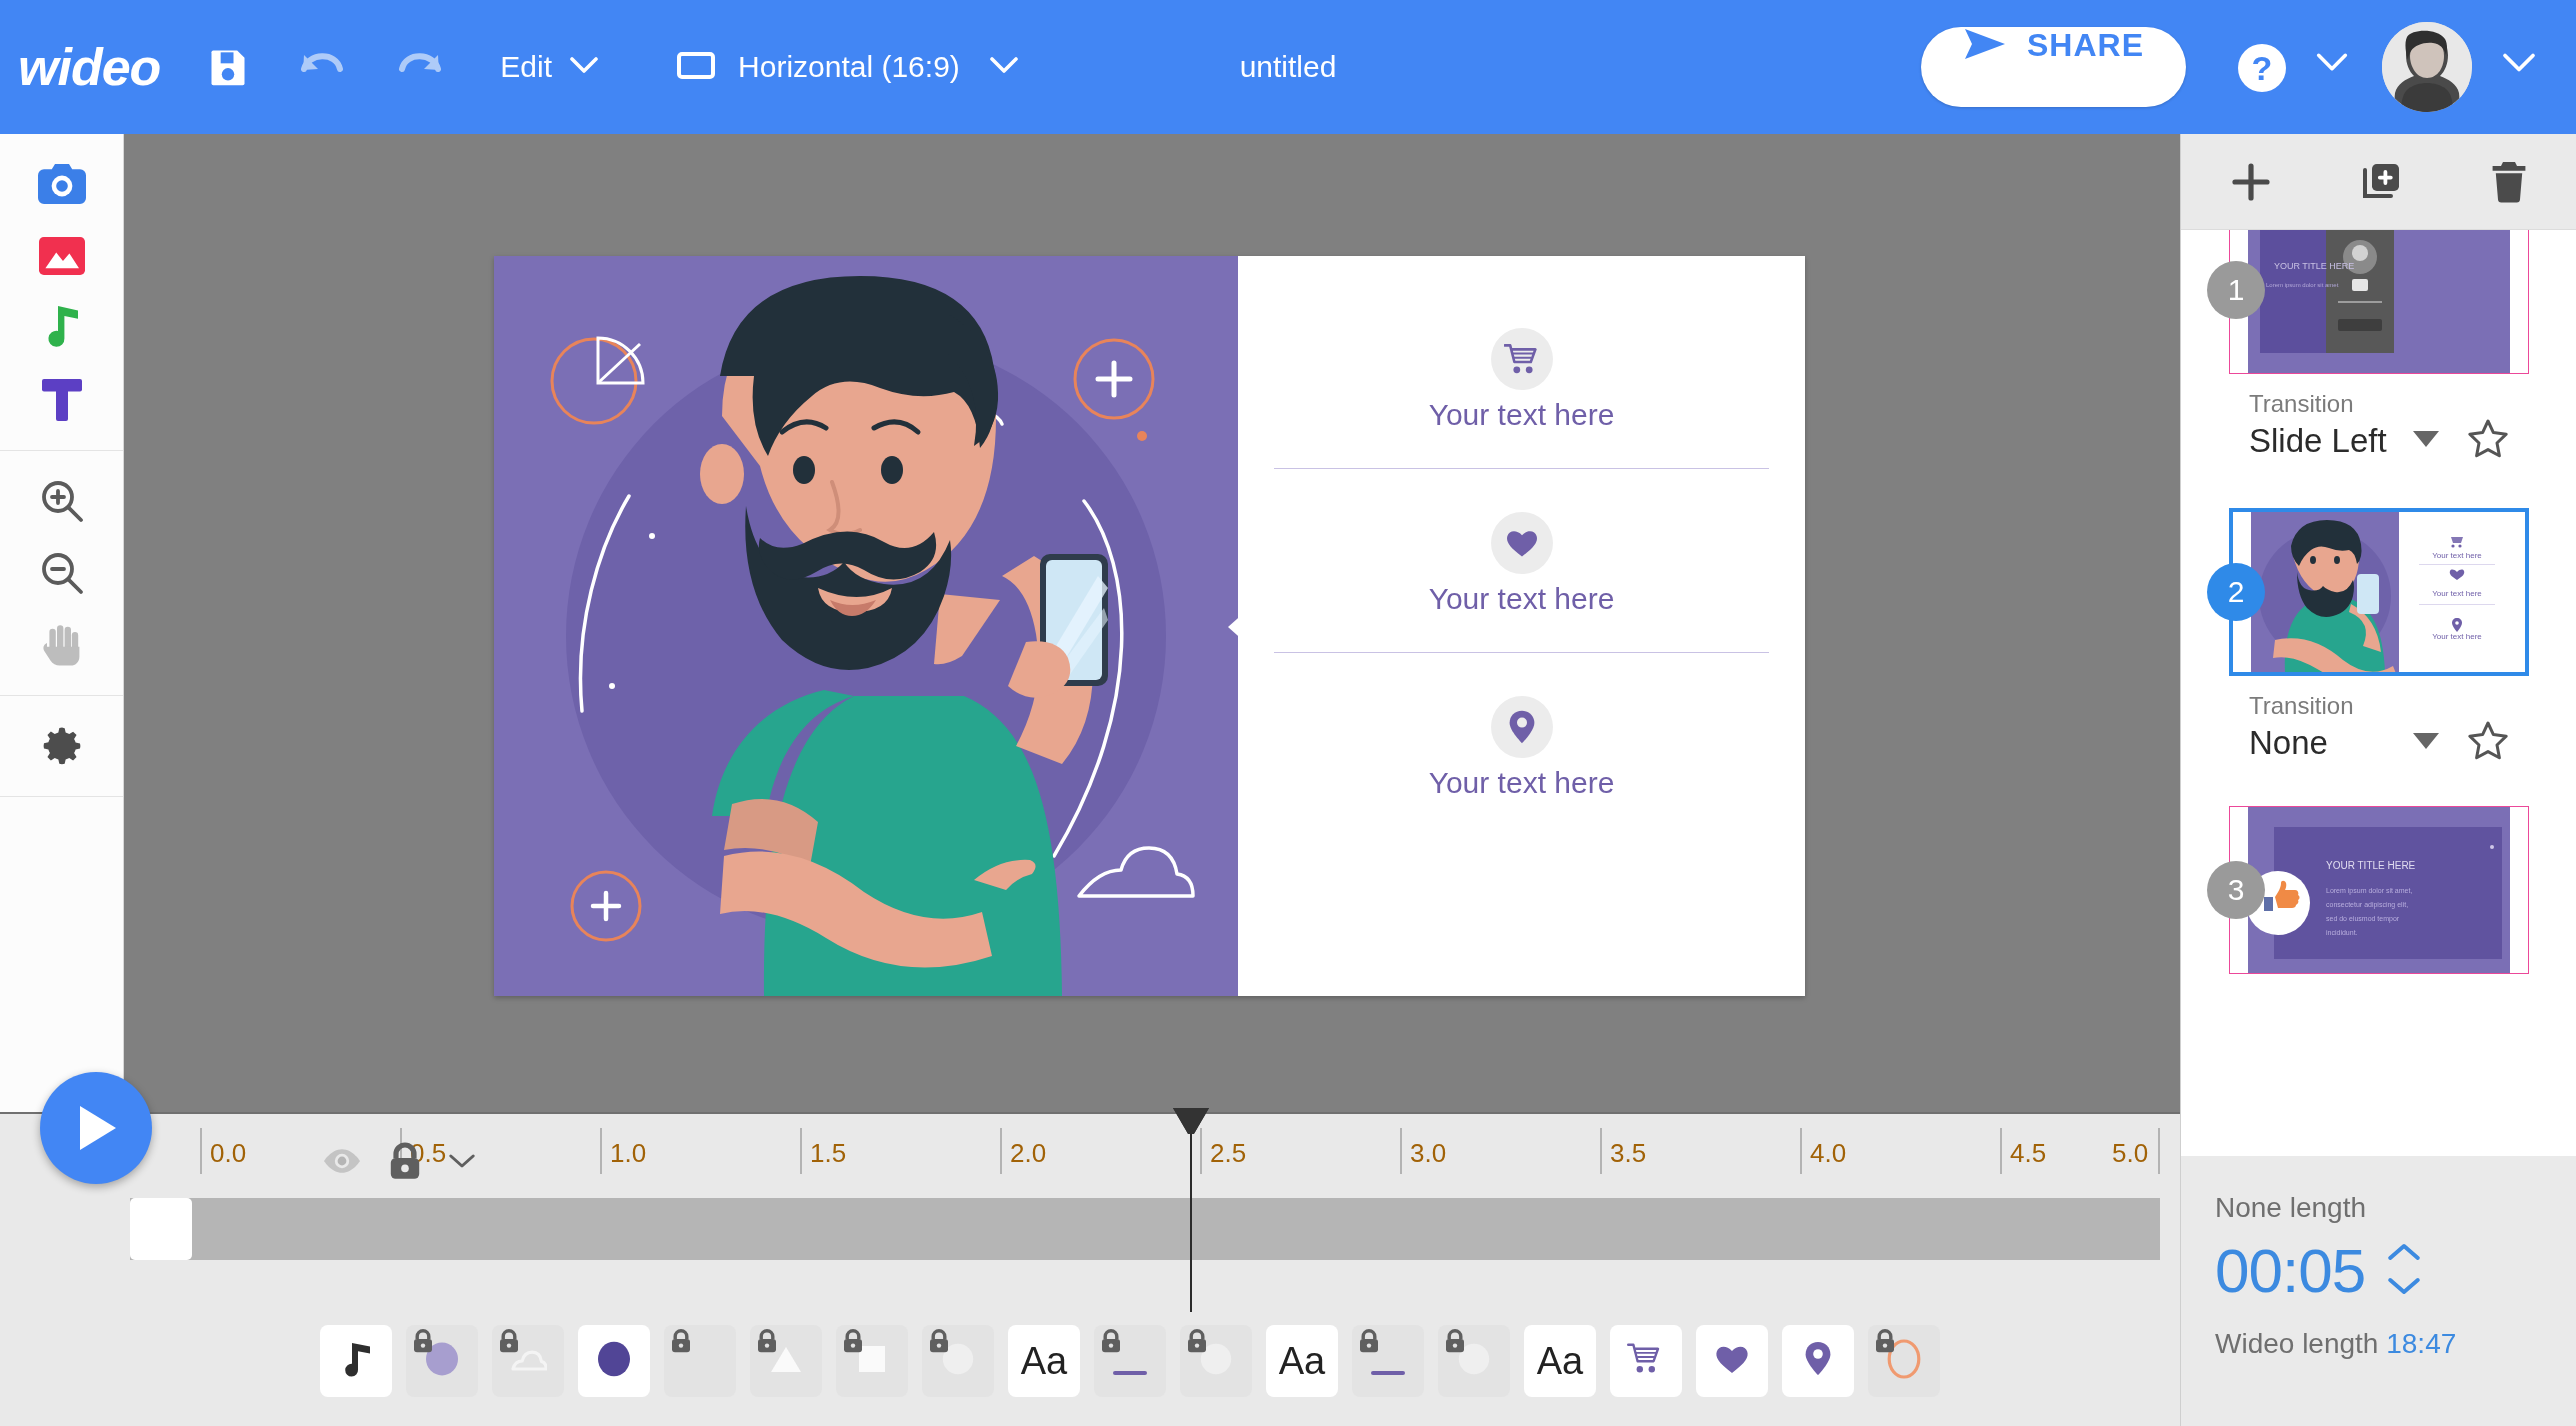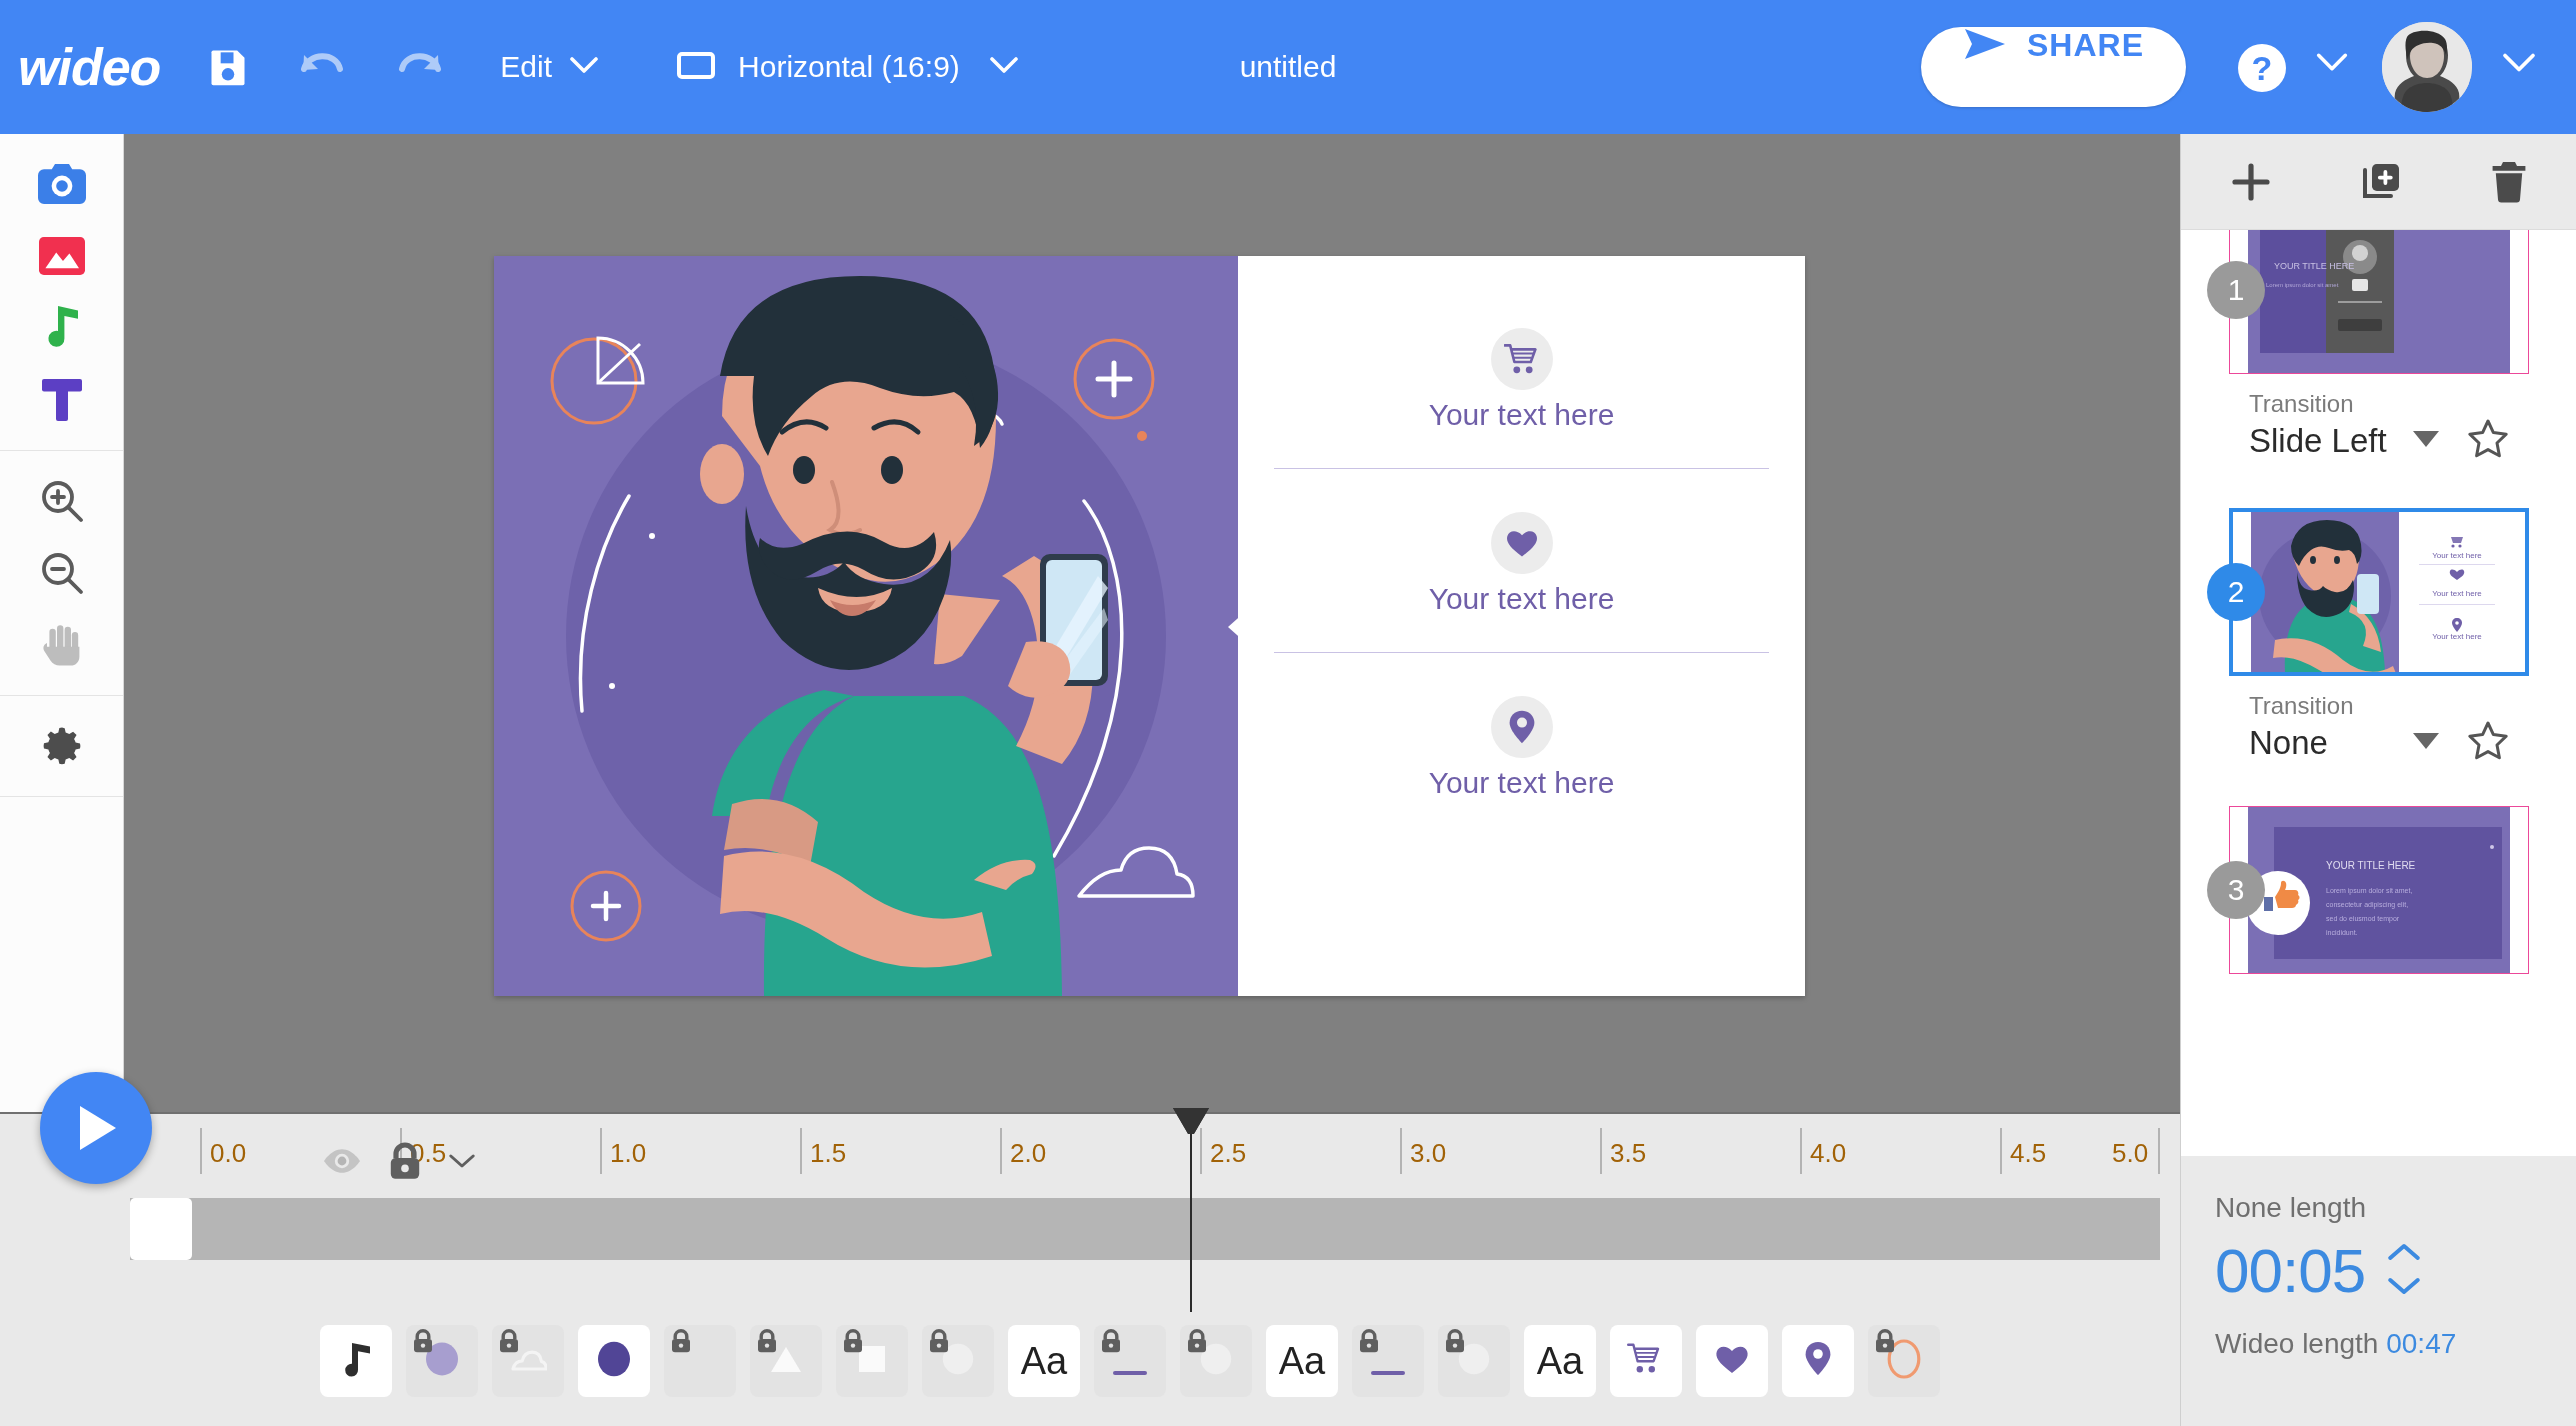--- a/index.html
+++ b/index.html
@@ -520,21 +520,21 @@
           </span>
           <span>
             <svg width="34" height="20" viewBox="0 0 17 10" fill="none" stroke="#3c8ae0" stroke-width="2" stroke-linecap="round" stroke-linejoin="round">
                 <path d="M1.6 2 L8.5 8 L15.4 2"></path>
               </svg>
           </span>
         </div>
       </div>
       <div class="wl-row">
         <span>Wideo length</span>
-        <span class="wl-val">00:47</span>
+        <span class="wl-val">18:47</span>
       </div>
     </div>
   </div>
 
   <div class="timeline">
 
     <div class="play-btn">
       <svg width="44" height="48" viewBox="0 0 22 24" fill="#fff">
           <path d="M3 1 L21 12 L3 23 Z"></path>
         </svg>

